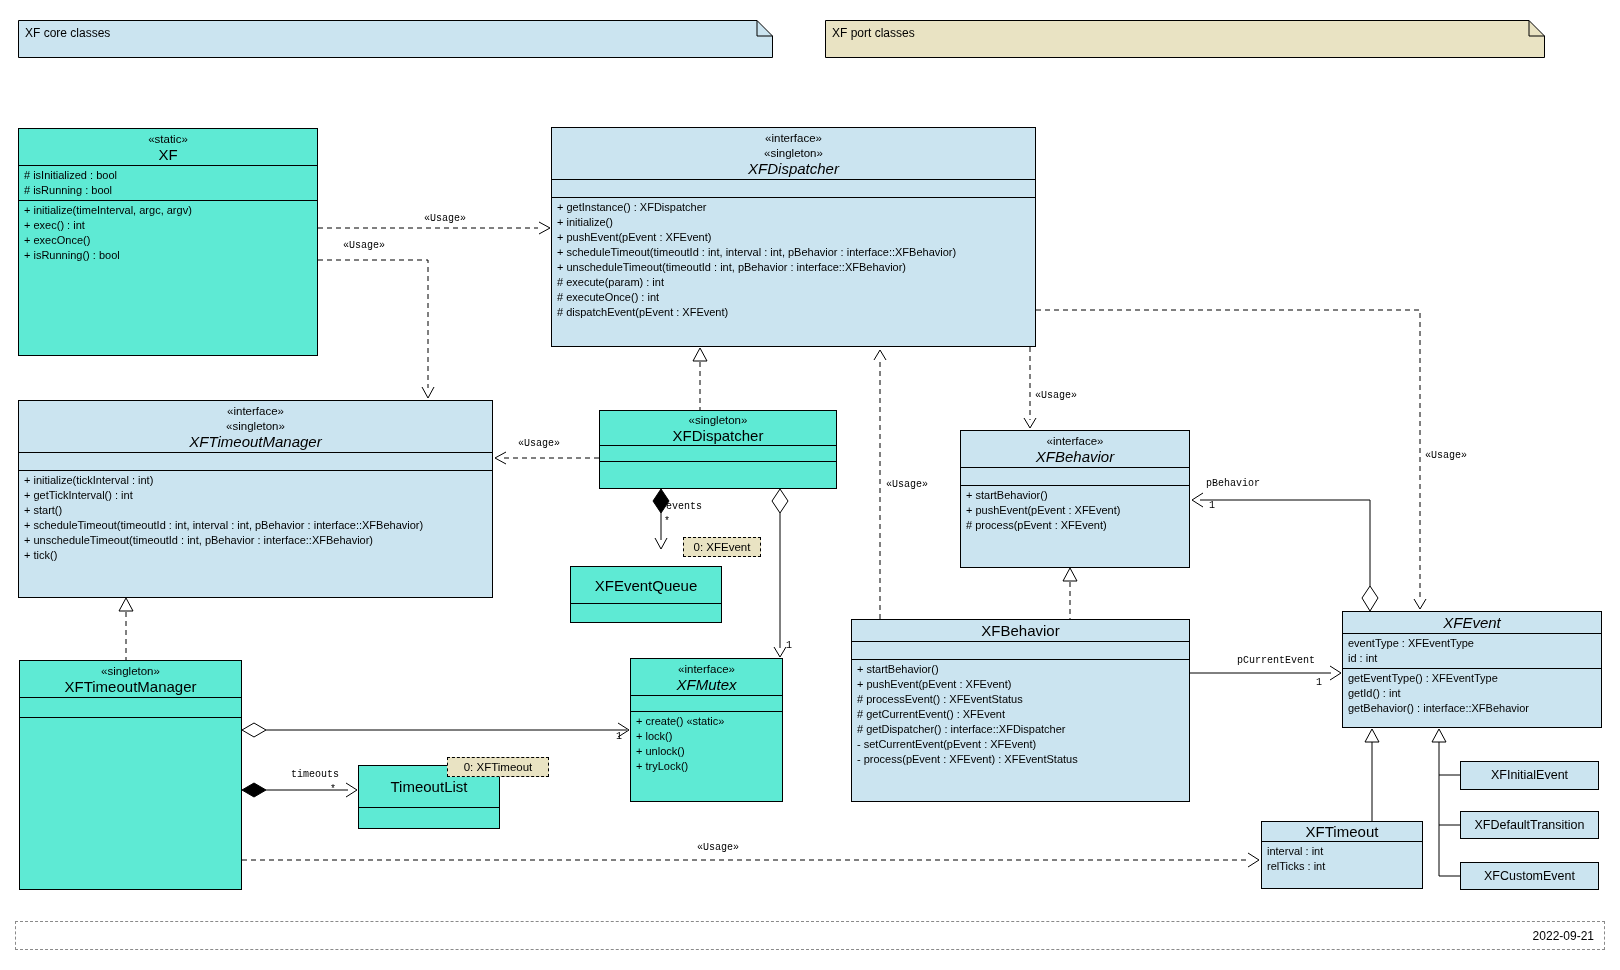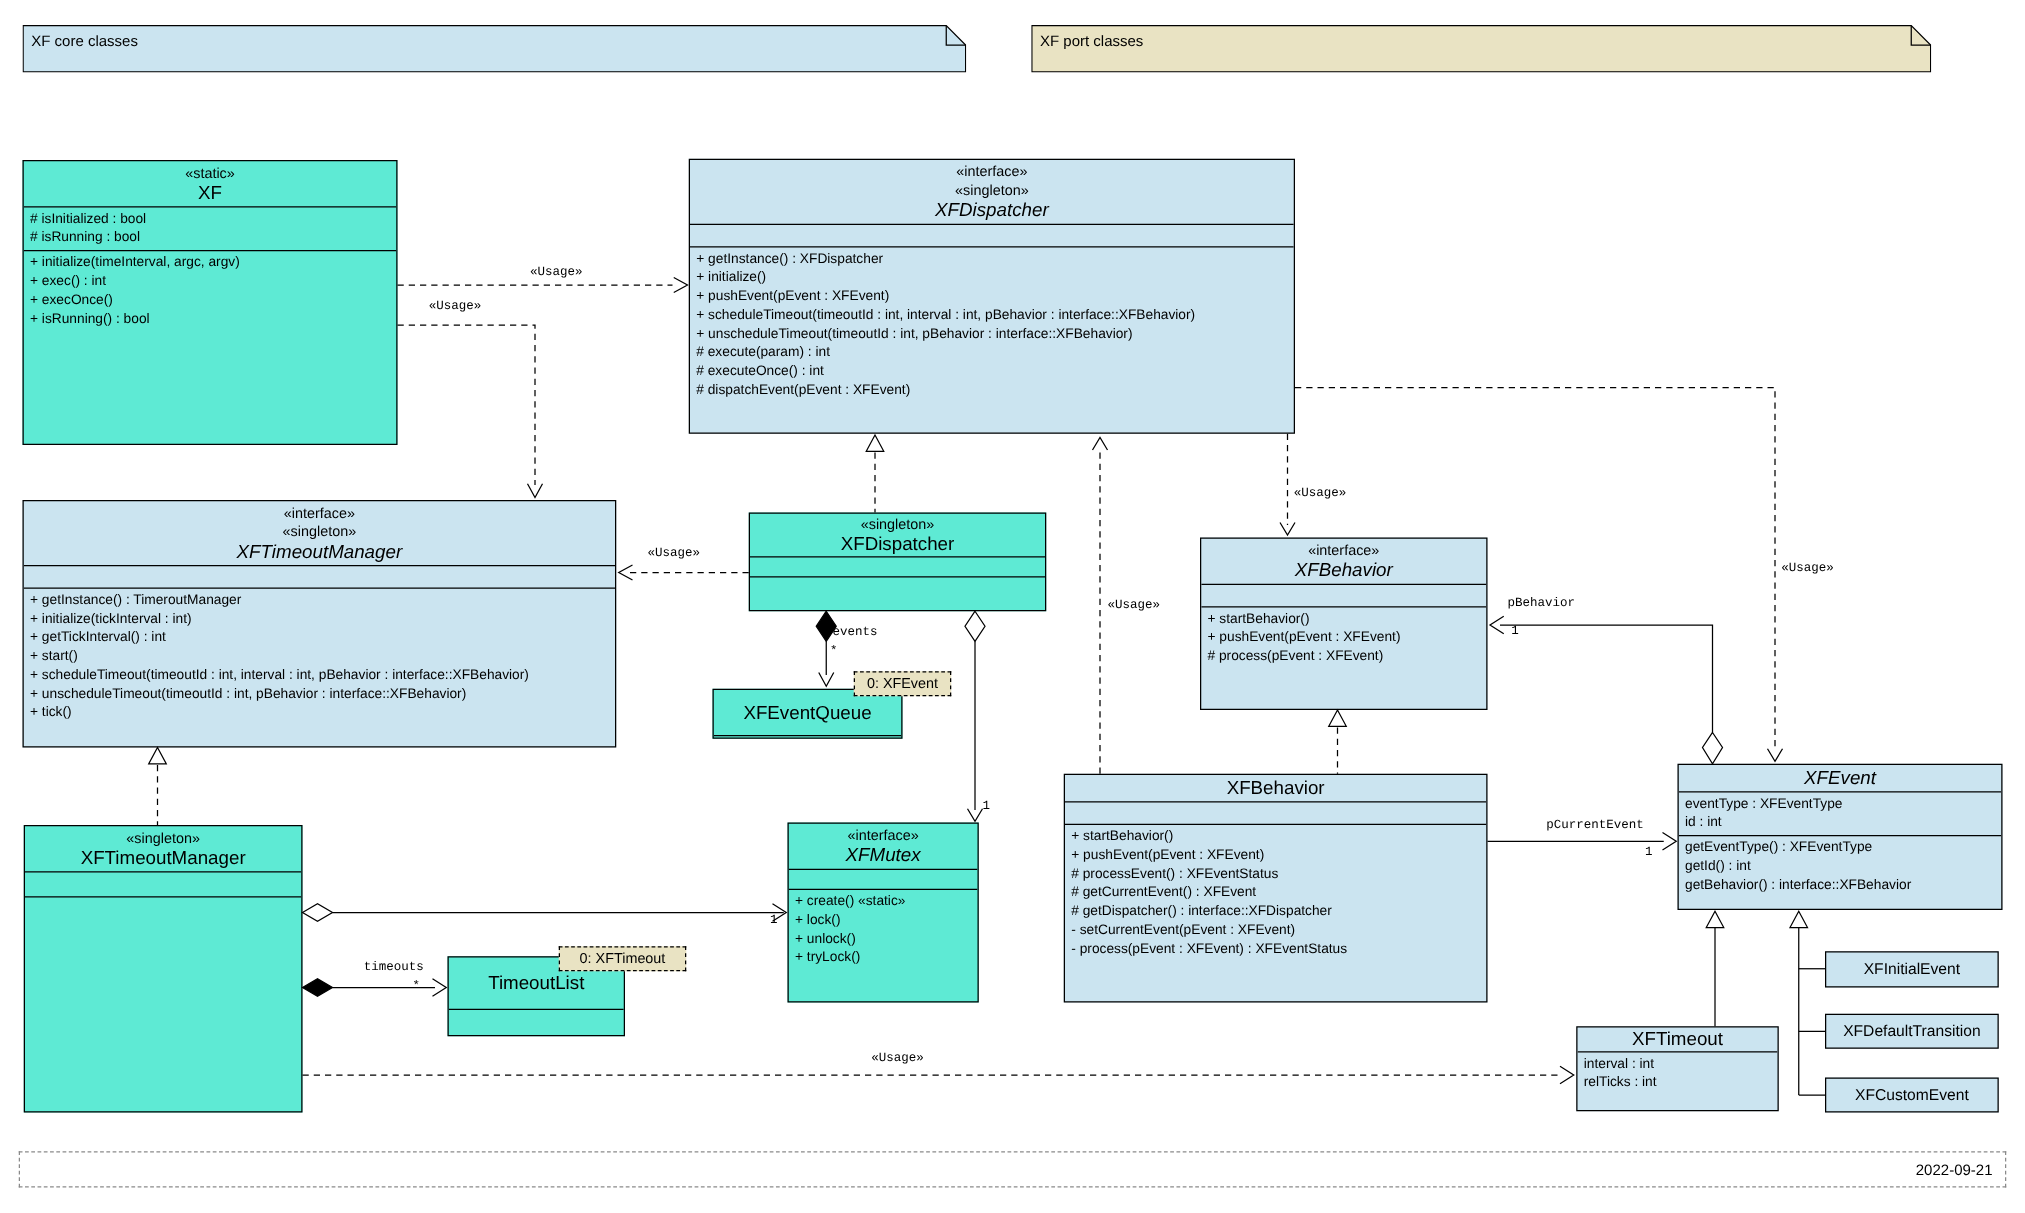--- a/index.html
+++ b/index.html
@@ -152,40 +152,39 @@
   </div>
 
   <div class="cls blue iface" style="left:18px;top:400px;width:475px;height:198px">
     <div class="hd">
       <div>«interface»</div>
       <div>«singleton»</div>
       <div class="nm">XFTimeoutManager</div>
     </div>
     <div class="sec" style="height:18px"></div>
     <div class="sec">
-      <div>+ getInstance() : TimeroutManager</div>
       <div>+ initialize(tickInterval : int)</div>
       <div>+ getTickInterval() : int</div>
       <div>+ start()</div>
       <div>+ scheduleTimeout(timeoutId : int, interval : int, pBehavior : interface::XFBehavior)</div>
       <div>+ unscheduleTimeout(timeoutId : int, pBehavior : interface::XFBehavior)</div>
       <div>+ tick()</div>
     </div>
   </div>
 
   <div class="cls tan" style="left:599px;top:410px;width:238px;height:79px">
     <div class="hd" style="padding:2px">
       <div>«singleton»</div>
       <div class="nm">XFDispatcher</div>
     </div>
     <div class="sec" style="height:16px"></div>
     <div class="sec"></div>
   </div>
 
-  <div class="cls tan" style="left:570px;top:551px;width:152px;height:40px">
+  <div class="cls tan" style="left:570px;top:566px;width:152px;height:57px">
     <div class="hd center1" style="height:30px">
       <div class="nm">XFEventQueue</div>
     </div>
     <div class="sec"></div>
   </div>
 
   <div class="obj" style="left:683px;top:537px;width:78px;height:20px">
     <span>0: XFEvent</span>
   </div>
 

